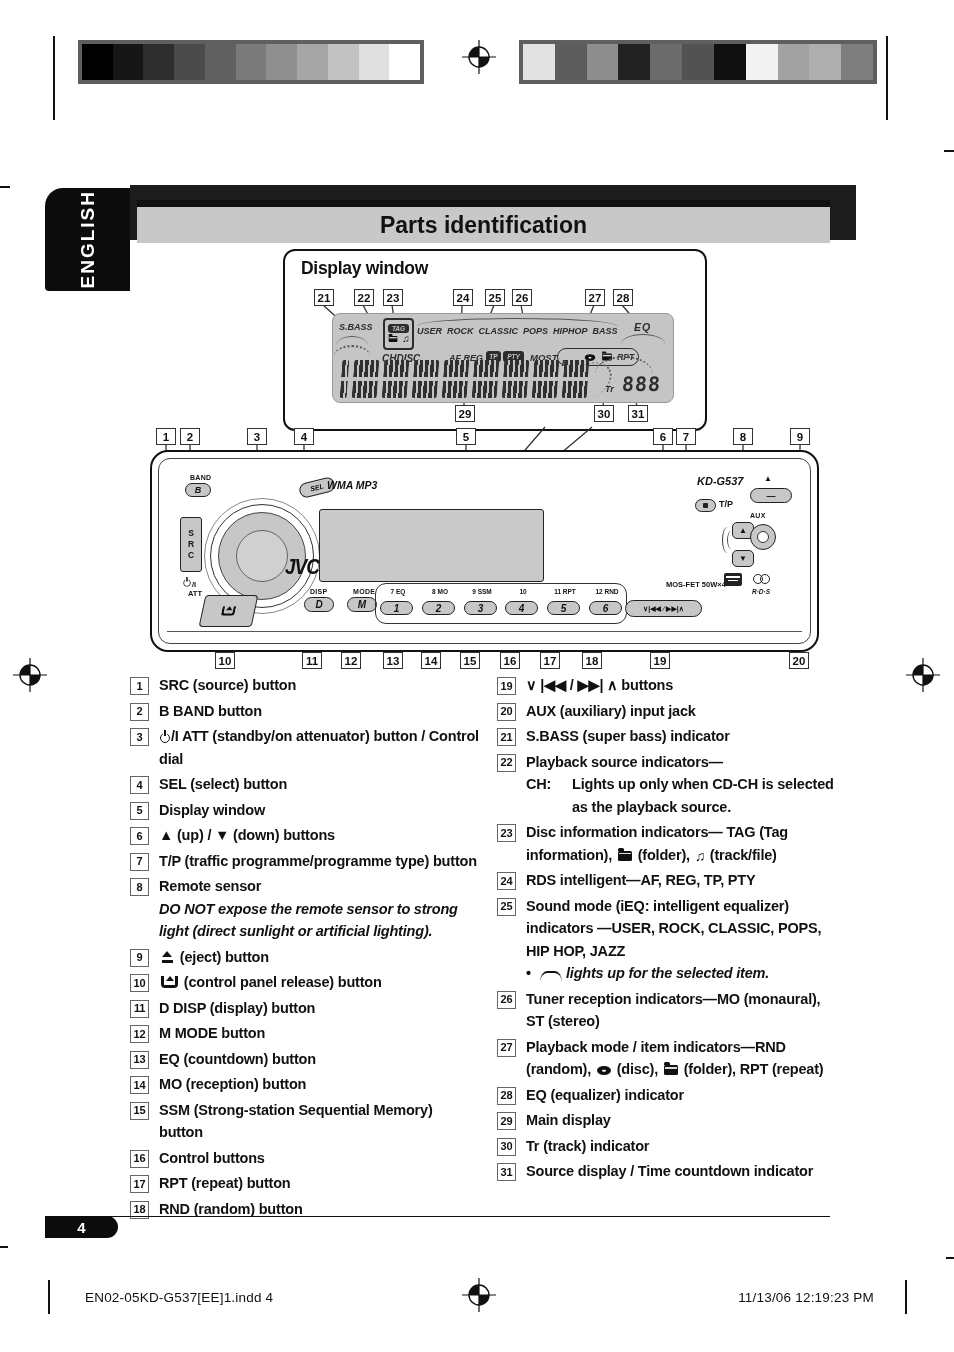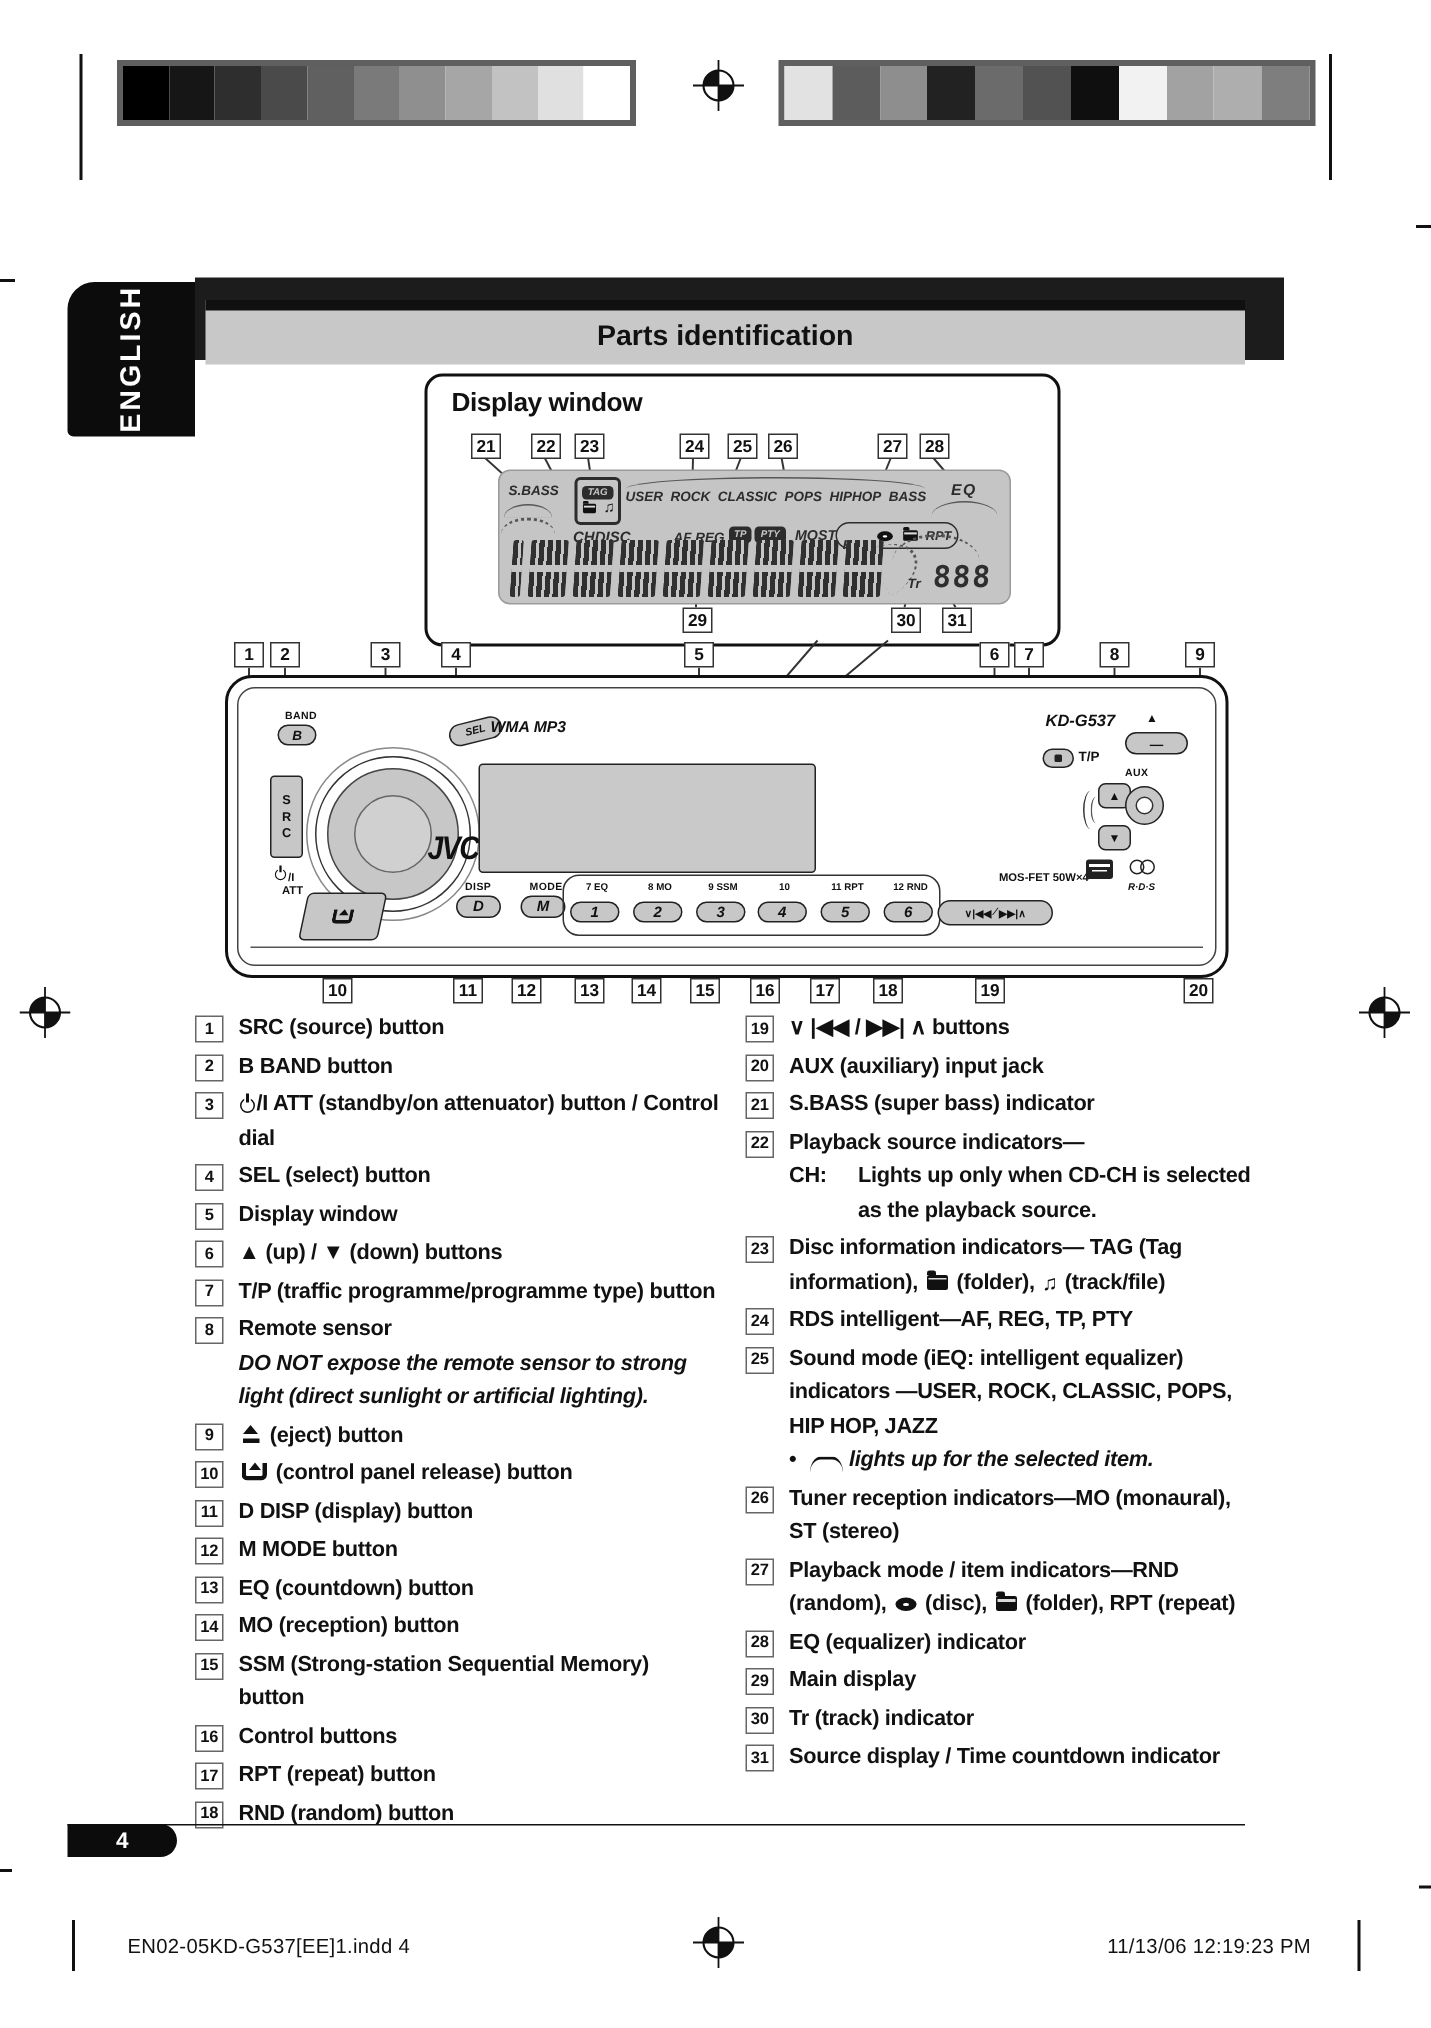--- a/index.html
+++ b/index.html
@@ -15,21 +15,21 @@
   .regmark svg{display:block;}
 
   
   .hdr{background:#1c1c1c;color:#fff;font-weight:bold;font-style:italic;
        font-size:30px;line-height:55px;padding-left:26px;letter-spacing:-0.5px;}
   .langtab{background:#0c0c0c;color:#fff;border-radius:18px 0 0 4px;
            display:flex;align-items:center;justify-content:center;}
   .langtab span{writing-mode:vertical-rl;transform:rotate(180deg);
            font-weight:bold;font-size:19px;letter-spacing:2px;}
   .secbar{background:#c8c8c8;border-top:7px solid #101010;text-align:center;
-          font-weight:bold;font-size:19px;line-height:36px;box-sizing:border-box;}
+          font-weight:bold;font-size:23px;line-height:36px;box-sizing:border-box;}
 
   
   .callout{position:absolute;width:20px;height:17px;border:1.5px solid #333;background:#fff;
            font-size:11.5px;font-weight:bold;display:flex;align-items:center;justify-content:center;
            box-sizing:border-box;z-index:5;}
 
   
   .dwbox{border:2.2px solid #111;border-radius:12px;background:#fff;}
   .dwtitle{font-weight:bold;font-size:17.5px;letter-spacing:-0.3px;}
   .lcd{background:#c5c5c5;border-radius:8px;border:1px solid #9a9a9a;}

